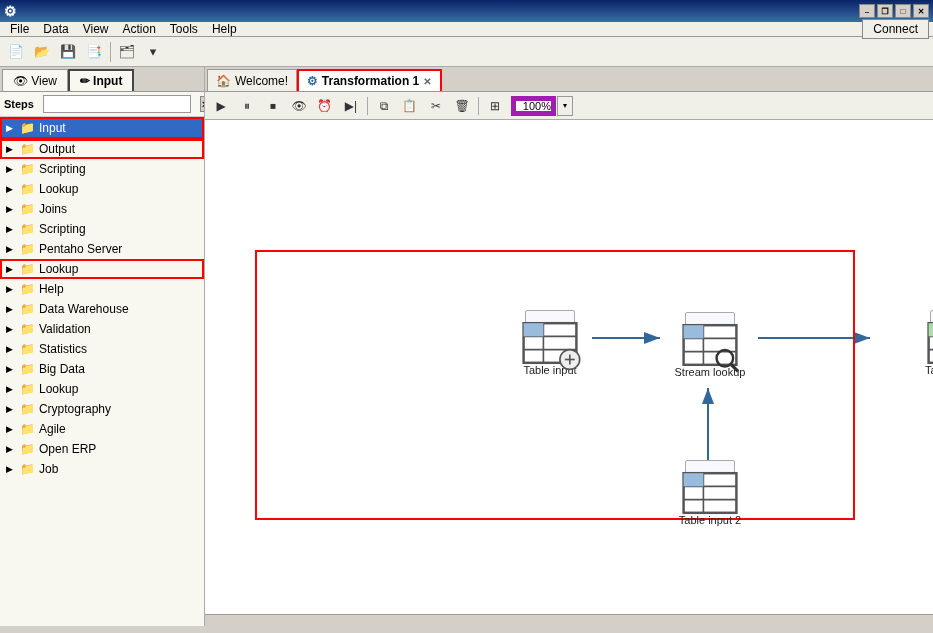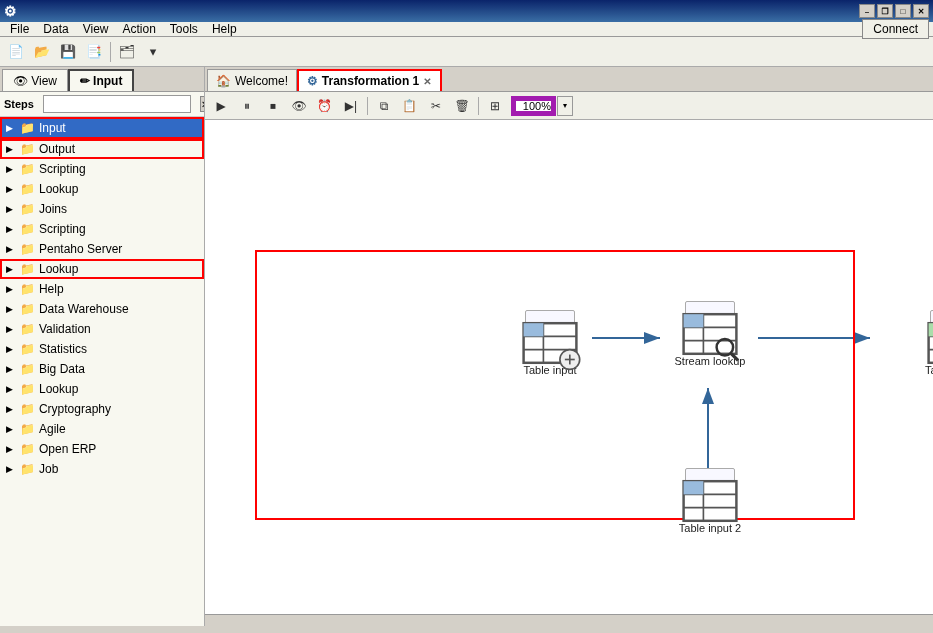--- a/index.html
+++ b/index.html
@@ -529,21 +529,21 @@
             <line x1="16" y1="8" x2="16" y2="32" stroke="#555" stroke-width="1"></line>
             <rect x="4" y="8" width="12" height="8" fill="#99bbdd"></rect>
             <circle cx="32" cy="30" r="6" fill="#eee" stroke="#555" stroke-width="1"></circle>
             <line x1="29" y1="30" x2="35" y2="30" stroke="#555" stroke-width="1"></line>
             <line x1="32" y1="27" x2="32" y2="33" stroke="#555" stroke-width="1"></line>
           </svg>
         </div>
         <div class="node-label">Table input</div>
       </div>
 
-      <div class="node" style="left:465px; top:181px;">
+      <div class="node" style="left:465px; top:192px;">
         <div class="node-icon">
           <svg width="40" height="40" viewBox="0 0 40 40">
             <rect x="4" y="8" width="32" height="24" fill="white" stroke="#555" stroke-width="1.5"></rect>
             <line x1="4" y1="16" x2="36" y2="16" stroke="#555" stroke-width="1"></line>
             <line x1="4" y1="24" x2="36" y2="24" stroke="#555" stroke-width="1"></line>
             <line x1="16" y1="8" x2="16" y2="32" stroke="#555" stroke-width="1"></line>
             <rect x="4" y="8" width="12" height="8" fill="#99bbdd"></rect>
             <circle cx="29" cy="28" r="5" fill="none" stroke="#333" stroke-width="1.5"></circle>
             <line x1="33" y1="32" x2="37" y2="36" stroke="#333" stroke-width="2"></line>
           </svg>
@@ -557,21 +557,21 @@
             <rect x="4" y="8" width="32" height="24" fill="white" stroke="#555" stroke-width="1.5"></rect>
             <line x1="4" y1="16" x2="36" y2="16" stroke="#555" stroke-width="1"></line>
             <line x1="4" y1="24" x2="36" y2="24" stroke="#555" stroke-width="1"></line>
             <line x1="16" y1="8" x2="16" y2="32" stroke="#555" stroke-width="1"></line>
             <rect x="4" y="8" width="12" height="8" fill="#aaddaa"></rect>
           </svg>
         </div>
         <div class="node-label">Table output</div>
       </div>
 
-      <div class="node" style="left:465px; top:348px;">
+      <div class="node" style="left:465px; top:340px;">
         <div class="node-icon">
           <svg width="40" height="40" viewBox="0 0 40 40">
             <rect x="4" y="8" width="32" height="24" fill="white" stroke="#555" stroke-width="1.5"></rect>
             <line x1="4" y1="16" x2="36" y2="16" stroke="#555" stroke-width="1"></line>
             <line x1="4" y1="24" x2="36" y2="24" stroke="#555" stroke-width="1"></line>
             <line x1="16" y1="8" x2="16" y2="32" stroke="#555" stroke-width="1"></line>
             <rect x="4" y="8" width="12" height="8" fill="#99bbdd"></rect>
           </svg>
         </div>
         <div class="node-label">Table input 2</div>

